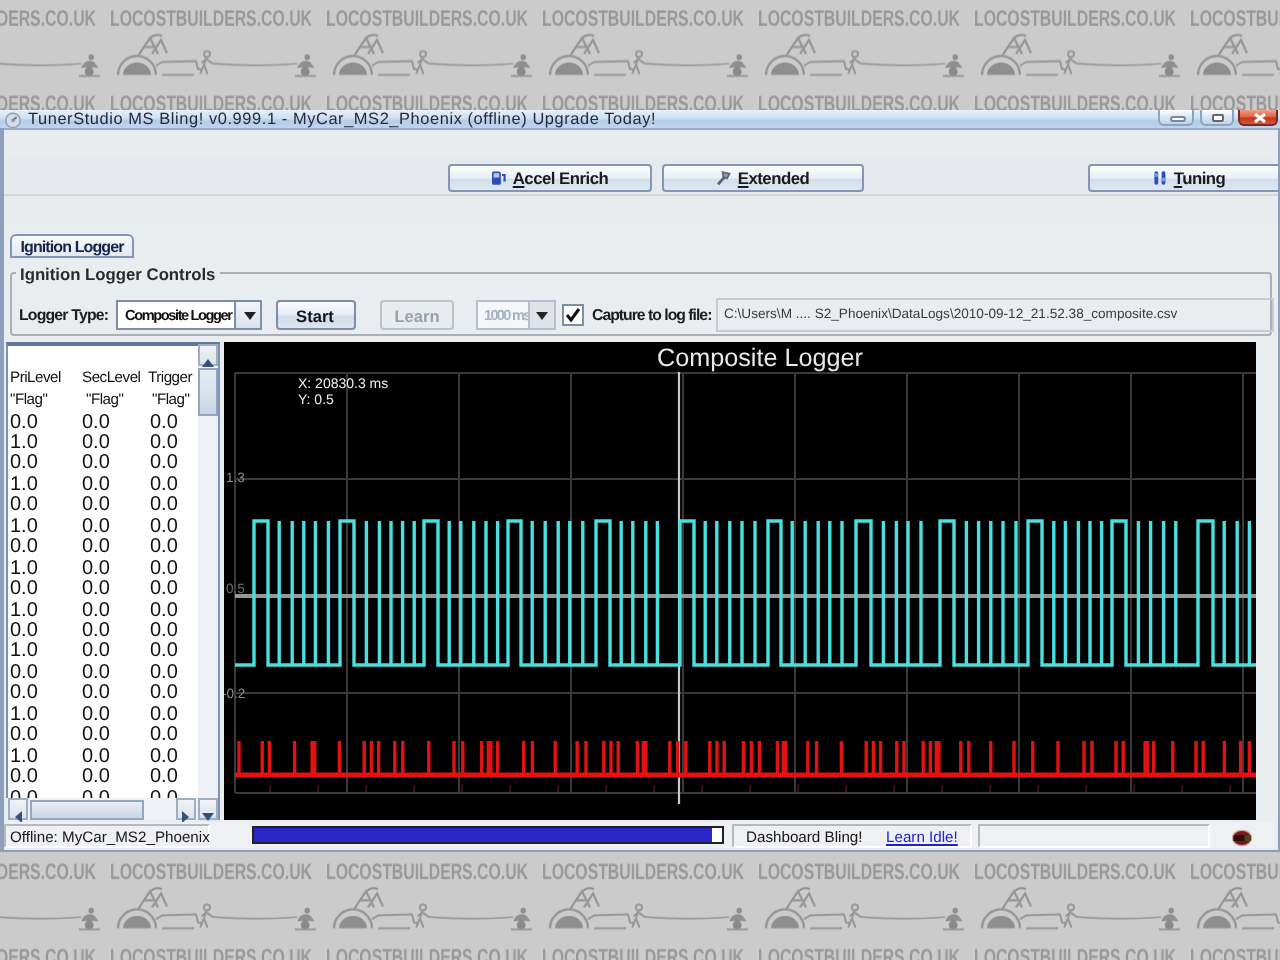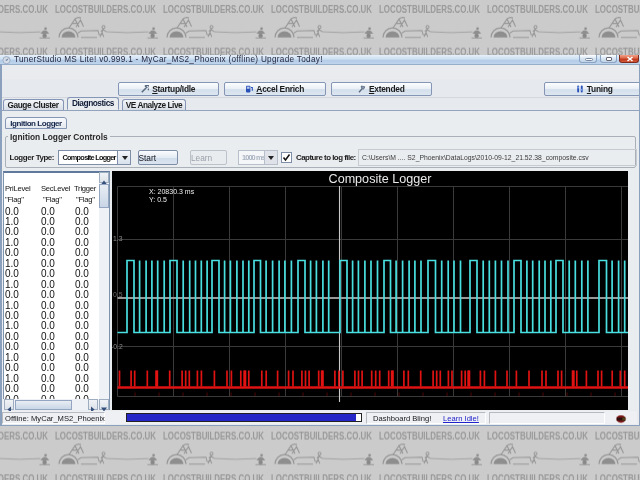--- a/index.html
+++ b/index.html
@@ -16,21 +16,21 @@
 .tab{position:absolute;bottom:0;height:11px;border:1px solid #8495b5;border-bottom:none;border-radius:3px 3px 0 0;background:linear-gradient(180deg,#f4f6f9,#d8dee6);font-size:8.3px;font-weight:bold;color:#1c1c1c;text-align:center;line-height:11px;letter-spacing:-0.45px;white-space:nowrap}
 .tab.sel{height:13px;background:#eaedf0;border-bottom:1px solid #eaedf0;color:#101c38}
 #content{position:absolute;left:0;top:56px;width:640px;height:300px;background:#eaedf0}
 .itab{position:absolute;left:5px;top:6px;width:62px;height:12px;border:1px solid #8495b5;border-radius:3px 3px 0 0;background:linear-gradient(180deg,#f7f9fb,#e4e9ef);font-size:8px;font-weight:bold;color:#15254a;text-align:center;line-height:12px;letter-spacing:-0.45px;white-space:nowrap}
 #grp{position:absolute;left:5px;top:25px;width:631px;height:32px;border:1px solid #aab0b8;border-radius:2px}
 #grpt{position:absolute;left:8px;top:20.5px;font-size:8.4px;font-weight:bold;color:#2a2a2a;background:#eaedf0;padding:0 2px}
 .lbl{position:absolute;font-size:7.9px;font-weight:bold;color:#1c1c1c;letter-spacing:-0.4px;white-space:nowrap}
 .combo{position:absolute;height:15px;background:#fff;border:1px solid #7f8ea8;font-size:7.3px;font-weight:bold;color:#111;line-height:13.5px;letter-spacing:-0.7px;white-space:nowrap}
 .cbtn{position:absolute;right:0;top:0;bottom:0;width:13px;background:linear-gradient(180deg,#f2f5f9,#d8e1ec);border-left:1px solid #7f8ea8;text-align:center}
 .cbtn:after{content:"";position:absolute;left:3.5px;top:5px;border-left:3px solid transparent;border-right:3px solid transparent;border-top:4px solid #222}
-.pbtn{position:absolute;height:15px;border:1px solid #7f8ea8;border-radius:2px;background:linear-gradient(180deg,#fbfcfe,#e3ebf4 50%,#cfdcea 55%,#dbe5f0);font-size:8.3px;font-weight:normal;color:#14141c;text-align:left;line-height:14px;white-space:nowrap}
+.pbtn{position:absolute;height:15px;border:1px solid #7f8ea8;border-radius:2px;background:linear-gradient(180deg,#fbfcfe,#e3ebf4 50%,#cfdcea 55%,#dbe5f0);font-size:8.3px;font-weight:bold;color:#14141c;text-align:center;line-height:14px;white-space:nowrap}
 #tbl{position:absolute;left:3px;top:60px;width:107px;height:239px;border:1px solid #7e93ad;border-top:2px solid #5f7a9d;background:#fff}
 .thead{position:absolute;font-size:7.6px;color:#111;letter-spacing:-0.25px;white-space:nowrap}
 .trow{position:absolute;left:0;width:94px;height:10px;font-size:10px;color:#111}
 .trow span{position:absolute;white-space:nowrap}
 #chart{position:absolute;left:112px;top:60px;width:516px;height:238.5px;background:#000}
 .sb{background:linear-gradient(180deg,#f0f3f6,#dde3ea);border:1px solid #9fadc0}
 .sbt{background:linear-gradient(180deg,#e8edf3,#c9d6e6);border:1px solid #93a5c0}
 #status{position:absolute;left:1px;top:356px;width:636px;height:13px;background:#eef0f3;font-size:7.6px;color:#17171a}
 .abs{white-space:nowrap}
 .cell{position:absolute;top:0.5px;height:12px;border:1px solid #b6bac0;border-right-color:#fff;border-bottom-color:#fff}
@@ -61,40 +61,34 @@
     </defs>
 <rect width="640" height="480" fill="url(#bgp)"></rect>
 </svg>
 <div id="win">
   <div id="title">
     <svg class="abs" style="left:2px;top:0.5px" width="9" height="9">
         <circle cx="4.5" cy="4.2" r="3.6" fill="#d7dde8" stroke="#8fa3bd" stroke-width="0.8"></circle>
         <path d="M4.5 4.2 L6.3 2.6" stroke="#5a718f" stroke-width="0.9"></path>
         <circle cx="4.5" cy="4.2" r="0.9" fill="#8396b0"></circle>
       </svg>
-    <span class="txt">TunerStudio MS Lite! v0.999.1 - MyCar_MS2_Phoenix (offline) Upgrade Today!</span>
+    <span class="txt">TunerStudio MS Bling! v0.999.1 - MyCar_MS2_Phoenix (offline) Upgrade Today!</span>
     <div class="wbtn" style="left:579px;width:17.5px">
         <div class="abs" style="left:5px;top:3px;width:7.5px;height:2.5px;background:#fdfdfd;border:0.5px solid #7888a0;border-radius:1.5px"></div>
       </div>
     <div class="wbtn" style="left:600px;width:16.5px">
         <div class="abs" style="left:5px;top:1.5px;width:5.5px;height:4.5px;background:#fff;border:1px solid #667;border-radius:1px"></div>
       </div>
     <div class="wbtn" id="close" style="left:619px;width:20px">
         <svg class="abs" style="left:6px;top:1px" width="8" height="6">
           <path d="M1.5 1 L6.5 5 M6.5 1 L1.5 5" stroke="#fff" stroke-width="1.6"></path>
         </svg>
       </div>
   </div>
   <div id="toolbar">
-      <div class="tbtn" style="left:117.5px;width:101.5px">
-        <svg width="8" height="8" viewBox="0 0 8 8" style="margin-right:3px">
-          <path d="M0.8 7.2 L5 3 M4.6 1 a2.3 2.3 0 1 1 2.2 3.8 M3.9 0.6 L6.3 3.1" stroke="#57687e" stroke-width="1.5" fill="none"></path>
-        </svg>
-        <span><u>S</u>tartup/Idle</span>
-      </div>
       <div class="tbtn" style="left:224.0px;width:101.5px">
         <svg width="8" height="8" viewBox="0 0 8 8" style="margin-right:3px">
           <rect x="1" y="0.8" width="4.4" height="6.6" rx="0.8" fill="#2850b8"></rect>
           <rect x="1.8" y="1.6" width="2.8" height="2.2" fill="#b8c8e8"></rect>
           <path d="M6 2.5 h1.3 v3.2" stroke="#2850b8" stroke-width="1.1" fill="none"></path>
         </svg>
         <span><u>A</u>ccel Enrich</span>
       </div>
       <div class="tbtn" style="left:330.5px;width:101.5px">
         <svg width="8" height="8" viewBox="0 0 8 8" style="margin-right:3px">
@@ -106,25 +100,20 @@
       <div class="tbtn" style="left:543.5px;width:101.5px">
         <svg width="8" height="8" viewBox="0 0 8 8" style="margin-right:3px">
           <rect x="1.2" y="0.6" width="1.9" height="6.8" rx="0.9" fill="#2850b8"></rect>
           <rect x="4.8" y="0.6" width="1.9" height="6.8" rx="0.9" fill="#2850b8"></rect>
           <circle cx="2.1" cy="2.5" r="1.05" fill="#7b9ce0"></circle>
           <circle cx="5.7" cy="4.8" r="1.05" fill="#7b9ce0"></circle>
         </svg>
         <span><u>T</u>uning</span>
       </div>
     </div>
-  <div id="tabs">
-    <div class="tab" style="left:2.5px;width:61px">Gauge Cluster</div>
-    <div class="tab sel" style="left:67px;width:52px">Diagnostics</div>
-    <div class="tab" style="left:122px;width:64px">VE Analyze Live</div>
-  </div>
   <div id="content">
     <div class="itab">Ignition Logger</div>
     <div id="grp"></div>
     <div id="grpt">Ignition Logger Controls</div>
     <span class="lbl" style="left:9.5px;top:42px">Logger Type:</span>
     <div class="combo" style="left:57.5px;top:38.5px;width:73.5px;padding-left:4px">Composite Logger<div class="cbtn"></div></div>
     <div class="pbtn" style="left:137.5px;top:38.5px;width:40px">Start</div>
     <div class="pbtn" style="left:190px;top:38.5px;width:37px;background:#e9ecef;border-color:#bcc2ca;color:#9aa1ab">Learn</div>
     <div class="combo" style="left:238px;top:38.5px;width:39.5px;padding-left:3px;border-color:#b7bfca;color:#a9b2c0;background:#f4f6f8;letter-spacing:-0.85px">1000 ms<div class="cbtn" style="background:#dfe3e9;border-color:#b7bfca"></div></div>
     <svg class="abs" style="left:281px;top:40.5px" width="11" height="11">

